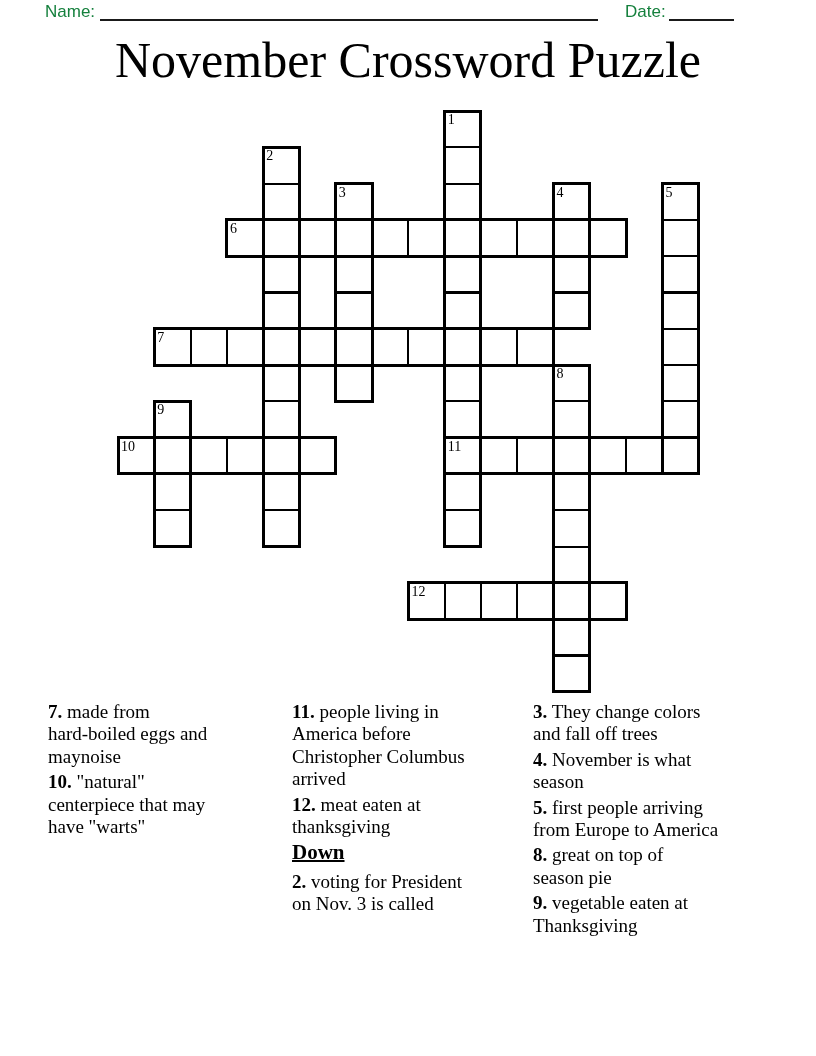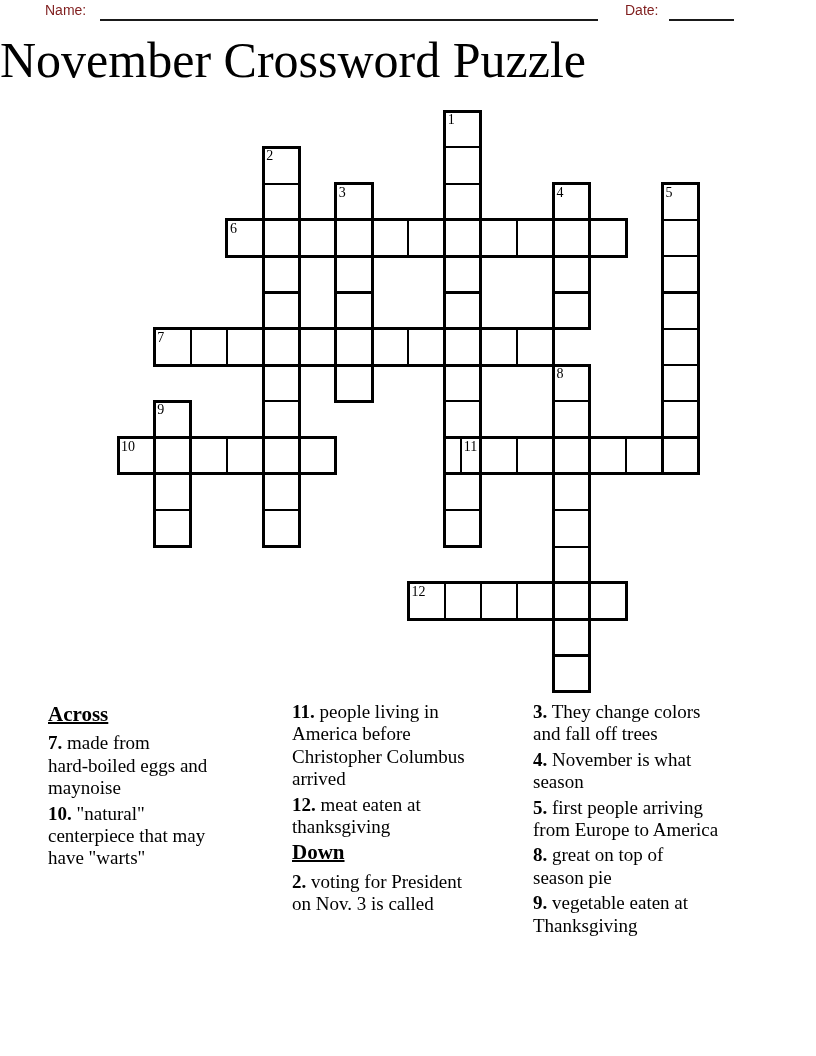--- a/index.html
+++ b/index.html
@@ -7,38 +7,38 @@
     width:816px; height:1056px;
     background:#ffffff;
     position:relative;
     font-family:"Liberation Serif", serif;
     color:#000;
     overflow:hidden;
   }
   .hdr-label {
     position:absolute;
     font-family:"Liberation Sans", sans-serif;
-    font-size:14px;
+    font-size:17px;
     top:2px;
-    color:#7f1d1d;
+    color:#15803d;
   }
   #name-label { left:45px; }
   #date-label { left:625px; }
   .write-line {
     position:absolute;
     top:2px; height:17px;
     border-bottom:2px solid #1a1a1a;
   }
   #name-line { left:100px; width:498px; }
   #date-line { left:669px; width:65px; }
 
   .title {
     position:absolute;
     left:0; top:32px; width:816px;
-    text-align:left;
+    text-align:center;
     font-size:50px;
     line-height:56px;
     white-space:nowrap;
   }
 
   #grid { position:absolute; left:117px; top:110px; }
   .cell {
     position:absolute;
     box-sizing:border-box;
     width:38.3px; height:38.3px;
@@ -98,21 +98,21 @@
       <span class="cellnum">1</span>
     </div>
     <div class="cell" style="left: 326.7px; top: 36.3px;"></div>
     <div class="cell" style="left: 326.7px; top: 72.6px;"></div>
     <div class="cell" style="left: 326.7px; top: 108.9px;"></div>
     <div class="cell" style="left: 326.7px; top: 145.2px;"></div>
     <div class="cell" style="left: 326.7px; top: 181.5px;"></div>
     <div class="cell" style="left: 326.7px; top: 217.8px;"></div>
     <div class="cell" style="left: 326.7px; top: 254.1px;"></div>
     <div class="cell" style="left: 326.7px; top: 290.4px;"></div>
-    <div class="cell" style="left: 326.7px; top: 326.7px; margin-left: 16px;">
+    <div class="cell" style="left: 326.7px; top: 326.7px;">
       <span class="cellnum">11</span>
     </div>
     <div class="cell" style="left: 326.7px; top: 363px;"></div>
     <div class="cell" style="left: 326.7px; top: 399.3px;"></div>
     <div class="cell" style="left: 145.2px; top: 36.3px;">
       <span class="cellnum">2</span>
     </div>
     <div class="cell" style="left: 145.2px; top: 72.6px;"></div>
     <div class="cell" style="left: 145.2px; top: 108.9px;"></div>
     <div class="cell" style="left: 145.2px; top: 145.2px;"></div>
@@ -208,21 +208,20 @@
     <div class="word-outline" style="left: 108.4px; top: 108.4px; width: 402.3px; height: 39.3px;"></div>
     <div class="word-outline" style="left: 35.8px; top: 217.3px; width: 402.3px; height: 39.3px;"></div>
     <div class="word-outline" style="left: 435.1px; top: 253.6px; width: 39.3px; height: 329.7px;"></div>
     <div class="word-outline" style="left: 35.8px; top: 289.9px; width: 39.3px; height: 148.2px;"></div>
     <div class="word-outline" style="left: -0.5px; top: 326.2px; width: 220.8px; height: 39.3px;"></div>
     <div class="word-outline" style="left: 326.2px; top: 326.2px; width: 257.1px; height: 39.3px;"></div>
     <div class="word-outline" style="left: 289.9px; top: 471.4px; width: 220.8px; height: 39.3px;"></div>
   </div>
 
 <div class="clue-col" id="clue-col-0">
-    <div class="clue-header"><span>Across</span></div>
     <div class="clue"><b class="clue-num">7.</b> <span class="clue-text">made from
 hard-boiled eggs and
 maynoise</span></div>
     <div class="clue"><b class="clue-num">10.</b> <span class="clue-text">"natural"
 centerpiece that may
 have "warts"</span></div>
   </div>
 <div class="clue-col" id="clue-col-1">
     <div class="clue"><b class="clue-num">11.</b> <span class="clue-text">people living in
 America before

